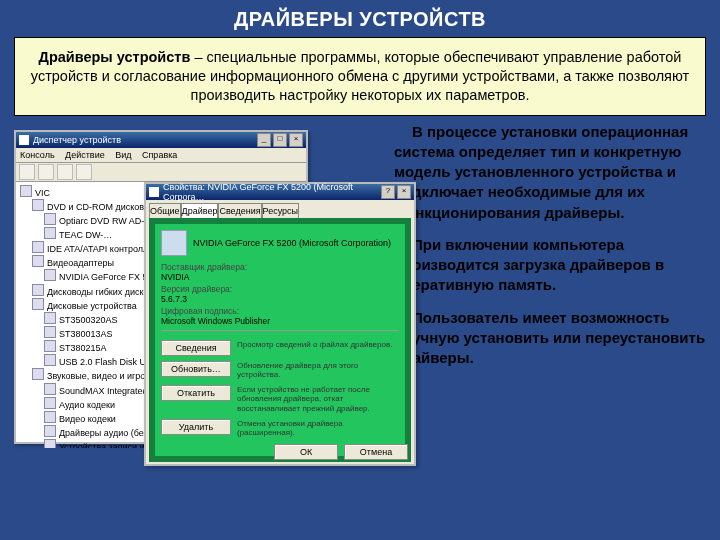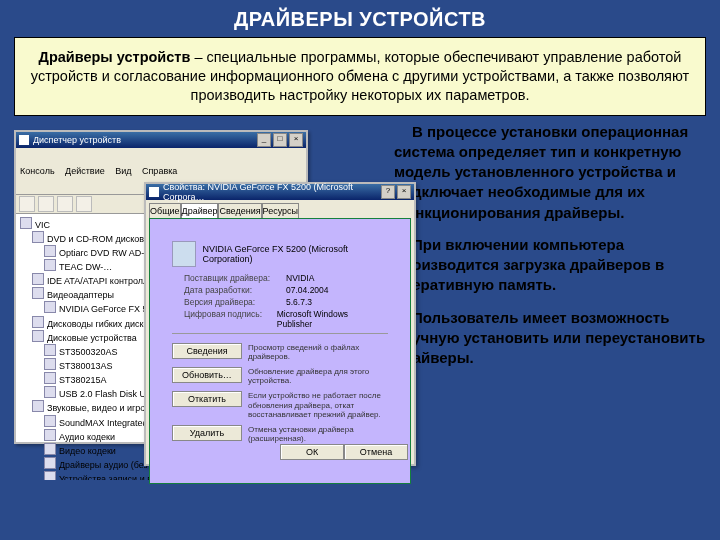--- a/index.html
+++ b/index.html
@@ -61,21 +61,21 @@
     background: linear-gradient(#3a6ea5,#0a246a);
     color: #fff;
     height: 16px;
     display: flex;
     align-items: center;
     padding: 0 3px;
   }
   .titlebar .icon { width:10px; height:10px; background:#fff; margin-right:4px; }
   .titlebar .t { flex:1; font-size:9px; }
   .wbtn { width:12px; height:12px; background:#d4d0c8; border:1px solid #888; margin-left:2px; font-size:8px; text-align:center; line-height:10px; color:#000;}
-  .menubar { background:#ece9d8; font-size:9px; padding:18px 4px; border-bottom:1px solid #999; color:#000;}
+  .menubar { background:#ece9d8; font-size:9px; padding:2px 4px; border-bottom:1px solid #999; color:#000;}
   .menubar span { margin-right:8px; }
   .toolbar { background:#ece9d8; height:18px; border-bottom:1px solid #999; display:flex; align-items:center; padding:0 3px; gap:3px;}
   .tb-btn { width:14px; height:14px; background:#f3f0e7; border:1px solid #bbb; }
   .tree { padding:3px 4px; color:#000; font-size:9px; line-height:1.35; max-height:260px; overflow:hidden;}
   .tree .n { white-space:nowrap; }
   .tree .i { display:inline-block; width:10px; height:10px; background:#dde; border:1px solid #88a; margin-right:3px; vertical-align:-1px;}
   .tree .ind1 { padding-left:12px;}
   .tree .ind2 { padding-left:24px;}
   .props {
     position: absolute;
@@ -85,30 +85,30 @@
     height: 280px;
     background:#ece9d8;
     border:2px solid #bbb;
     box-shadow: 2px 2px 4px rgba(0,0,0,.3);
     font-size: 9px;
     color:#000;
   }
   .props .tabs { display:flex; margin:3px 3px 0 3px; font-size:9px;}
   .props .tab { padding:2px 0; border:1px solid #888; background:#ece9d8; border-bottom:none;}
   .props .tab.active { background:#ffffff; }
-  .props .panel { margin:0 3px 3px 3px; border:1px solid #15803d; background:#c4b5fd; height:220px; padding:22px;}
+  .props .panel { margin:0 3px 3px 3px; border:6px solid #15803d; background:#22c55e; height:220px; padding:6px;}
   .props .dev-row { display:flex; align-items:center; margin-bottom:6px; }
   .props .dev-row .di { width:24px; height:24px; background:#cde; border:1px solid #99b; margin-right:6px;}
-  .props .kv { display:flex; font-size:8.5px; margin:2px 12px;}
+  .props .kv { display:flex; font-size:8.5px; margin:2px 0;flex-direction:column;}
   .props .kv .k { width:102px; color:#444;}
   .btn { display:inline-block; background:#ece9d8; border:1px solid #888; font-size:9px; text-align:center; padding:2px 4px; box-shadow:1px 1px 0 #fff inset;}
   .props .action-row { display:flex; margin:5px 0 2px 0; align-items:flex-start; gap:6px;}
   .props .action-row .btn { width:60px; }
   .props .action-row .desc { font-size:8px; color:#333; flex:1; line-height:1.2;}
-  .props .okrow { position:absolute; bottom:4px; right:6px; display:flex; }
+  .props .okrow { position:absolute; bottom:4px; right:6px; display:flex; gap:6px;}
   .props .okrow .btn { width:54px; }
   .right-text {
     flex:1;
     margin-left: 10px;
     color:#000;
     font-size: 15px;
     line-height: 1.35;
   }
   .right-text p { margin: 0 0 12px 0; text-indent: 18px; font-weight: bold;}
   .hr-top { border-top:1px solid #999;}
@@ -186,24 +186,20 @@
           <div class="dev-row">
             <div class="di"></div>
             <div>NVIDIA GeForce FX 5200 (Microsoft Corporation)</div>
           </div>
           <div id="kvlist">
               <div class="kv">
                 <div class="k">Поставщик драйвера:</div>
                 <div>NVIDIA</div>
               </div>
               <div class="kv">
-                <div class="k">Дата разработки:</div>
-                <div>07.04.2004</div>
-              </div>
-              <div class="kv">
                 <div class="k">Версия драйвера:</div>
                 <div>5.6.7.3</div>
               </div>
               <div class="kv">
                 <div class="k">Цифровая подпись:</div>
                 <div>Microsoft Windows Publisher</div>
               </div>
             </div>
           <div class="hr-top" style="margin-top:4px; padding-top:4px;" id="actlist">
               <div class="action-row">

